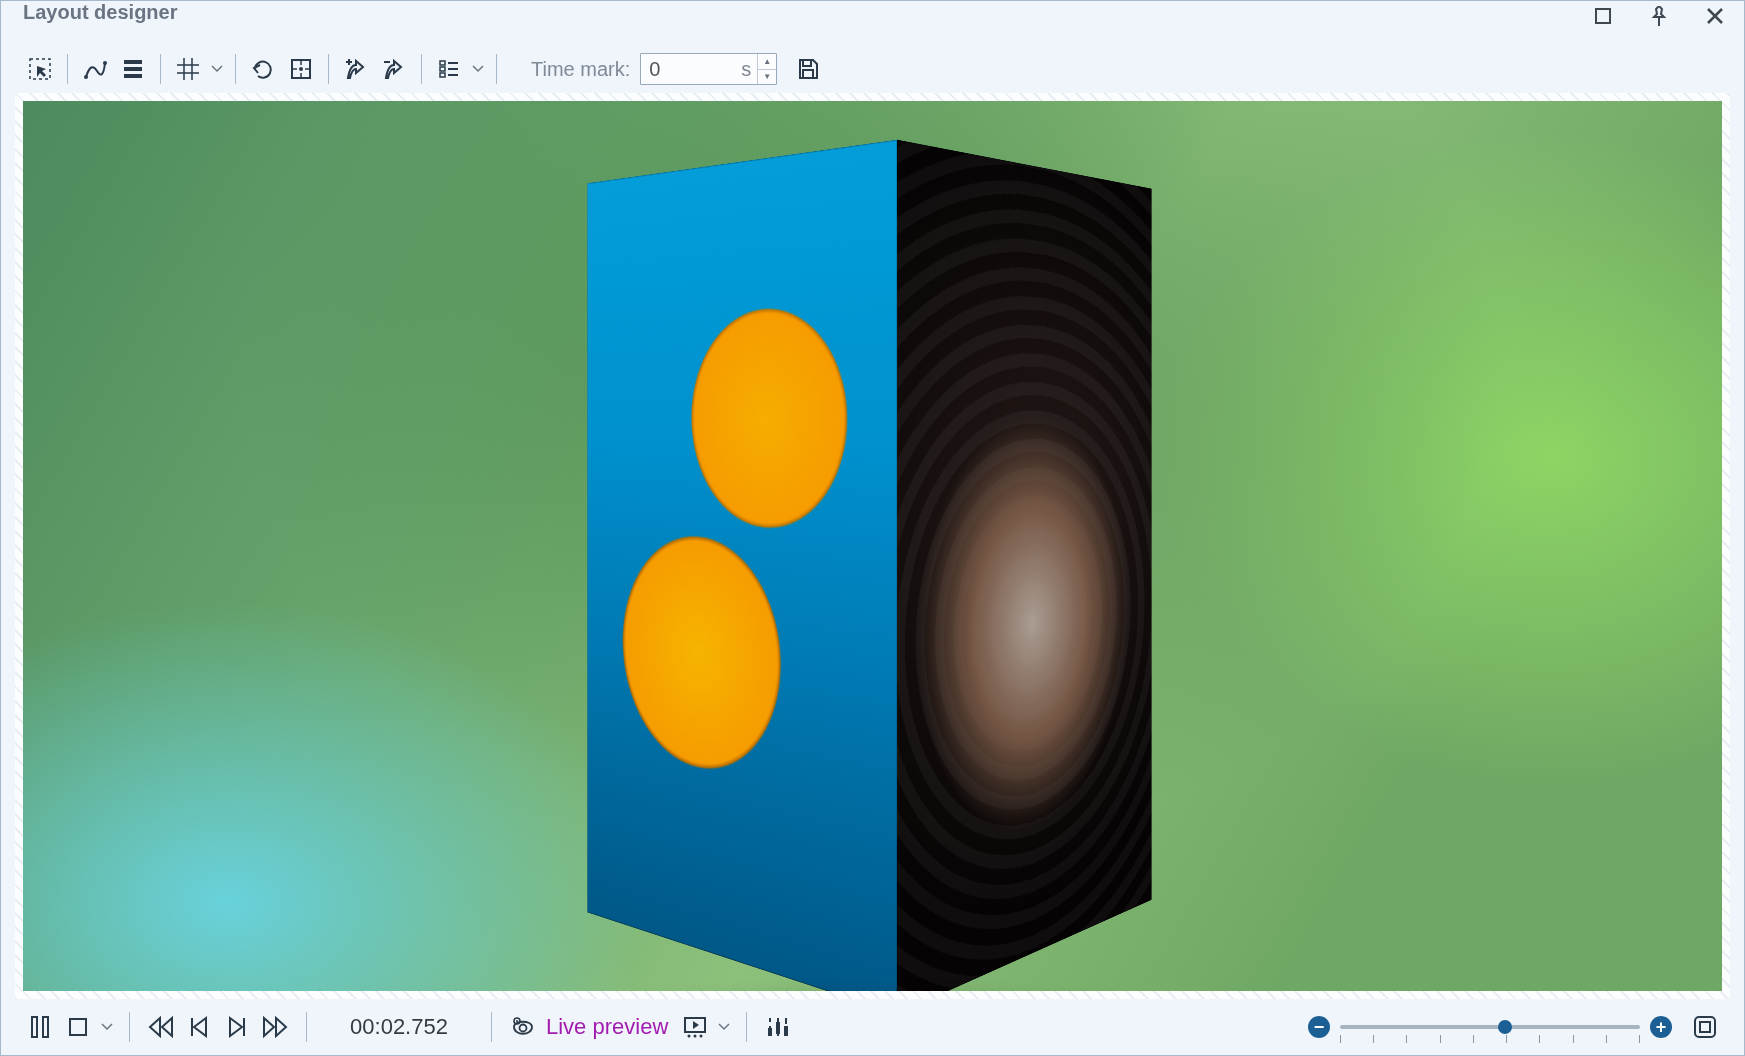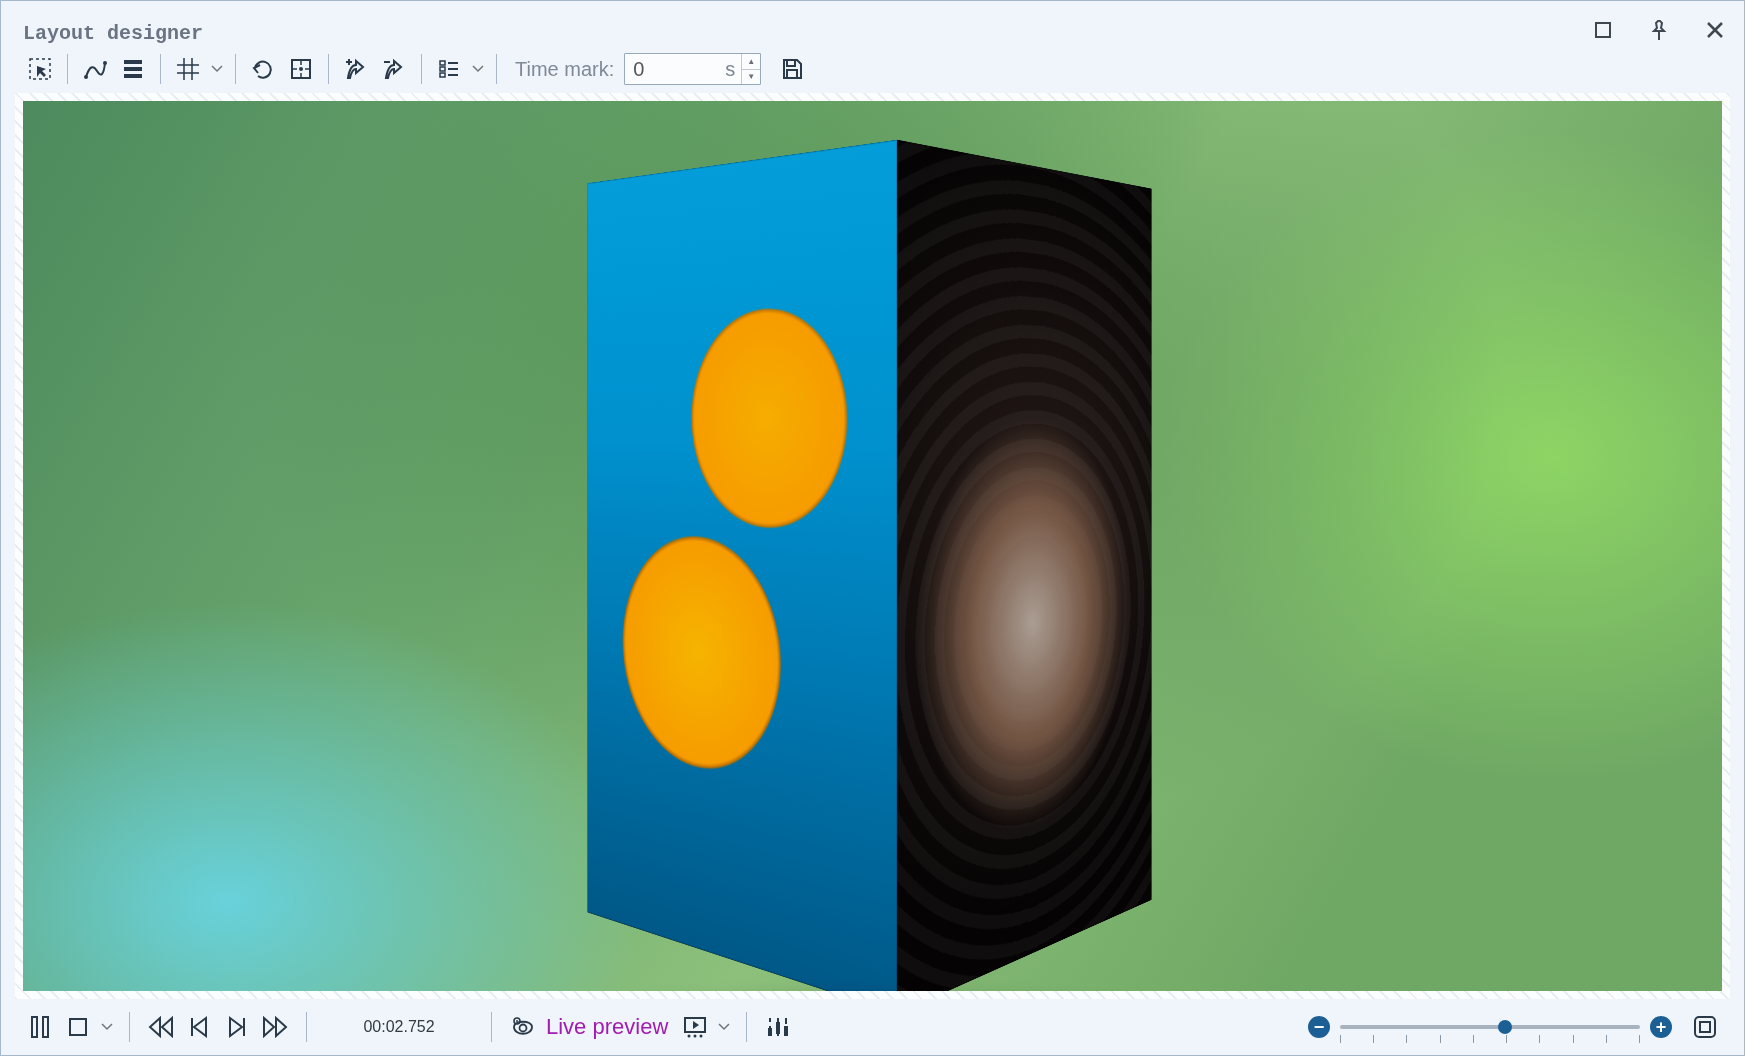--- a/index.html
+++ b/index.html
@@ -14,25 +14,24 @@
   .window {
     width: 100%;
     height: 100%;
     background: #eff5fb;
     border: 1px solid #a5b8cc;
     display: flex;
     flex-direction: column;
   }
   .titlebar {
     display: flex;
-    align-items: flex-end;
+    align-items: flex-start;
     justify-content: space-between;
     height: 44px;
     padding: 0 14px 0 22px;
-    font-family: Liberation Mono, monospace;
   }
   .titlebar-title {
     color: #6a7482;
     font-size: 20px;
     font-weight: 600;
   }
   .titlebar-controls {
     display: flex;
     gap: 26px;
     align-items: center;
@@ -65,21 +64,21 @@
   }
   .tool-dd {
     width: 16px; height: 34px;
     display: flex; align-items: center; justify-content: center;
     cursor: pointer;
     color: #6d7680;
   }
   .tool-label {
     color: #808996;
     font-size: 20px;
-    margin-left: 8px;
+    margin-left: 24px;
     margin-right: 6px;
   }
   .spinbox {
     display: flex;
     align-items: center;
     border: 1px solid #97a8bb;
     background: #fafcfe;
     height: 32px;
     border-radius: 1px;
   }
@@ -214,21 +213,21 @@
     color: #2b3a49;
     border-radius: 3px;
   }
   .bb-sep {
     width: 1px;
     height: 30px;
     background: #a8b8c8;
     margin: 0 10px;
   }
   .timecode {
-    font-size: 16px;
+    font-size: 22px;
     color: #333a43;
     font-variant-numeric: tabular-nums;
     margin: 0 14px;
     min-width: 128px;
     text-align: center;
   }
   .live-label {
     font-size: 22px;
     color: #a21caf;
     margin: 0 6px 0 2px;

